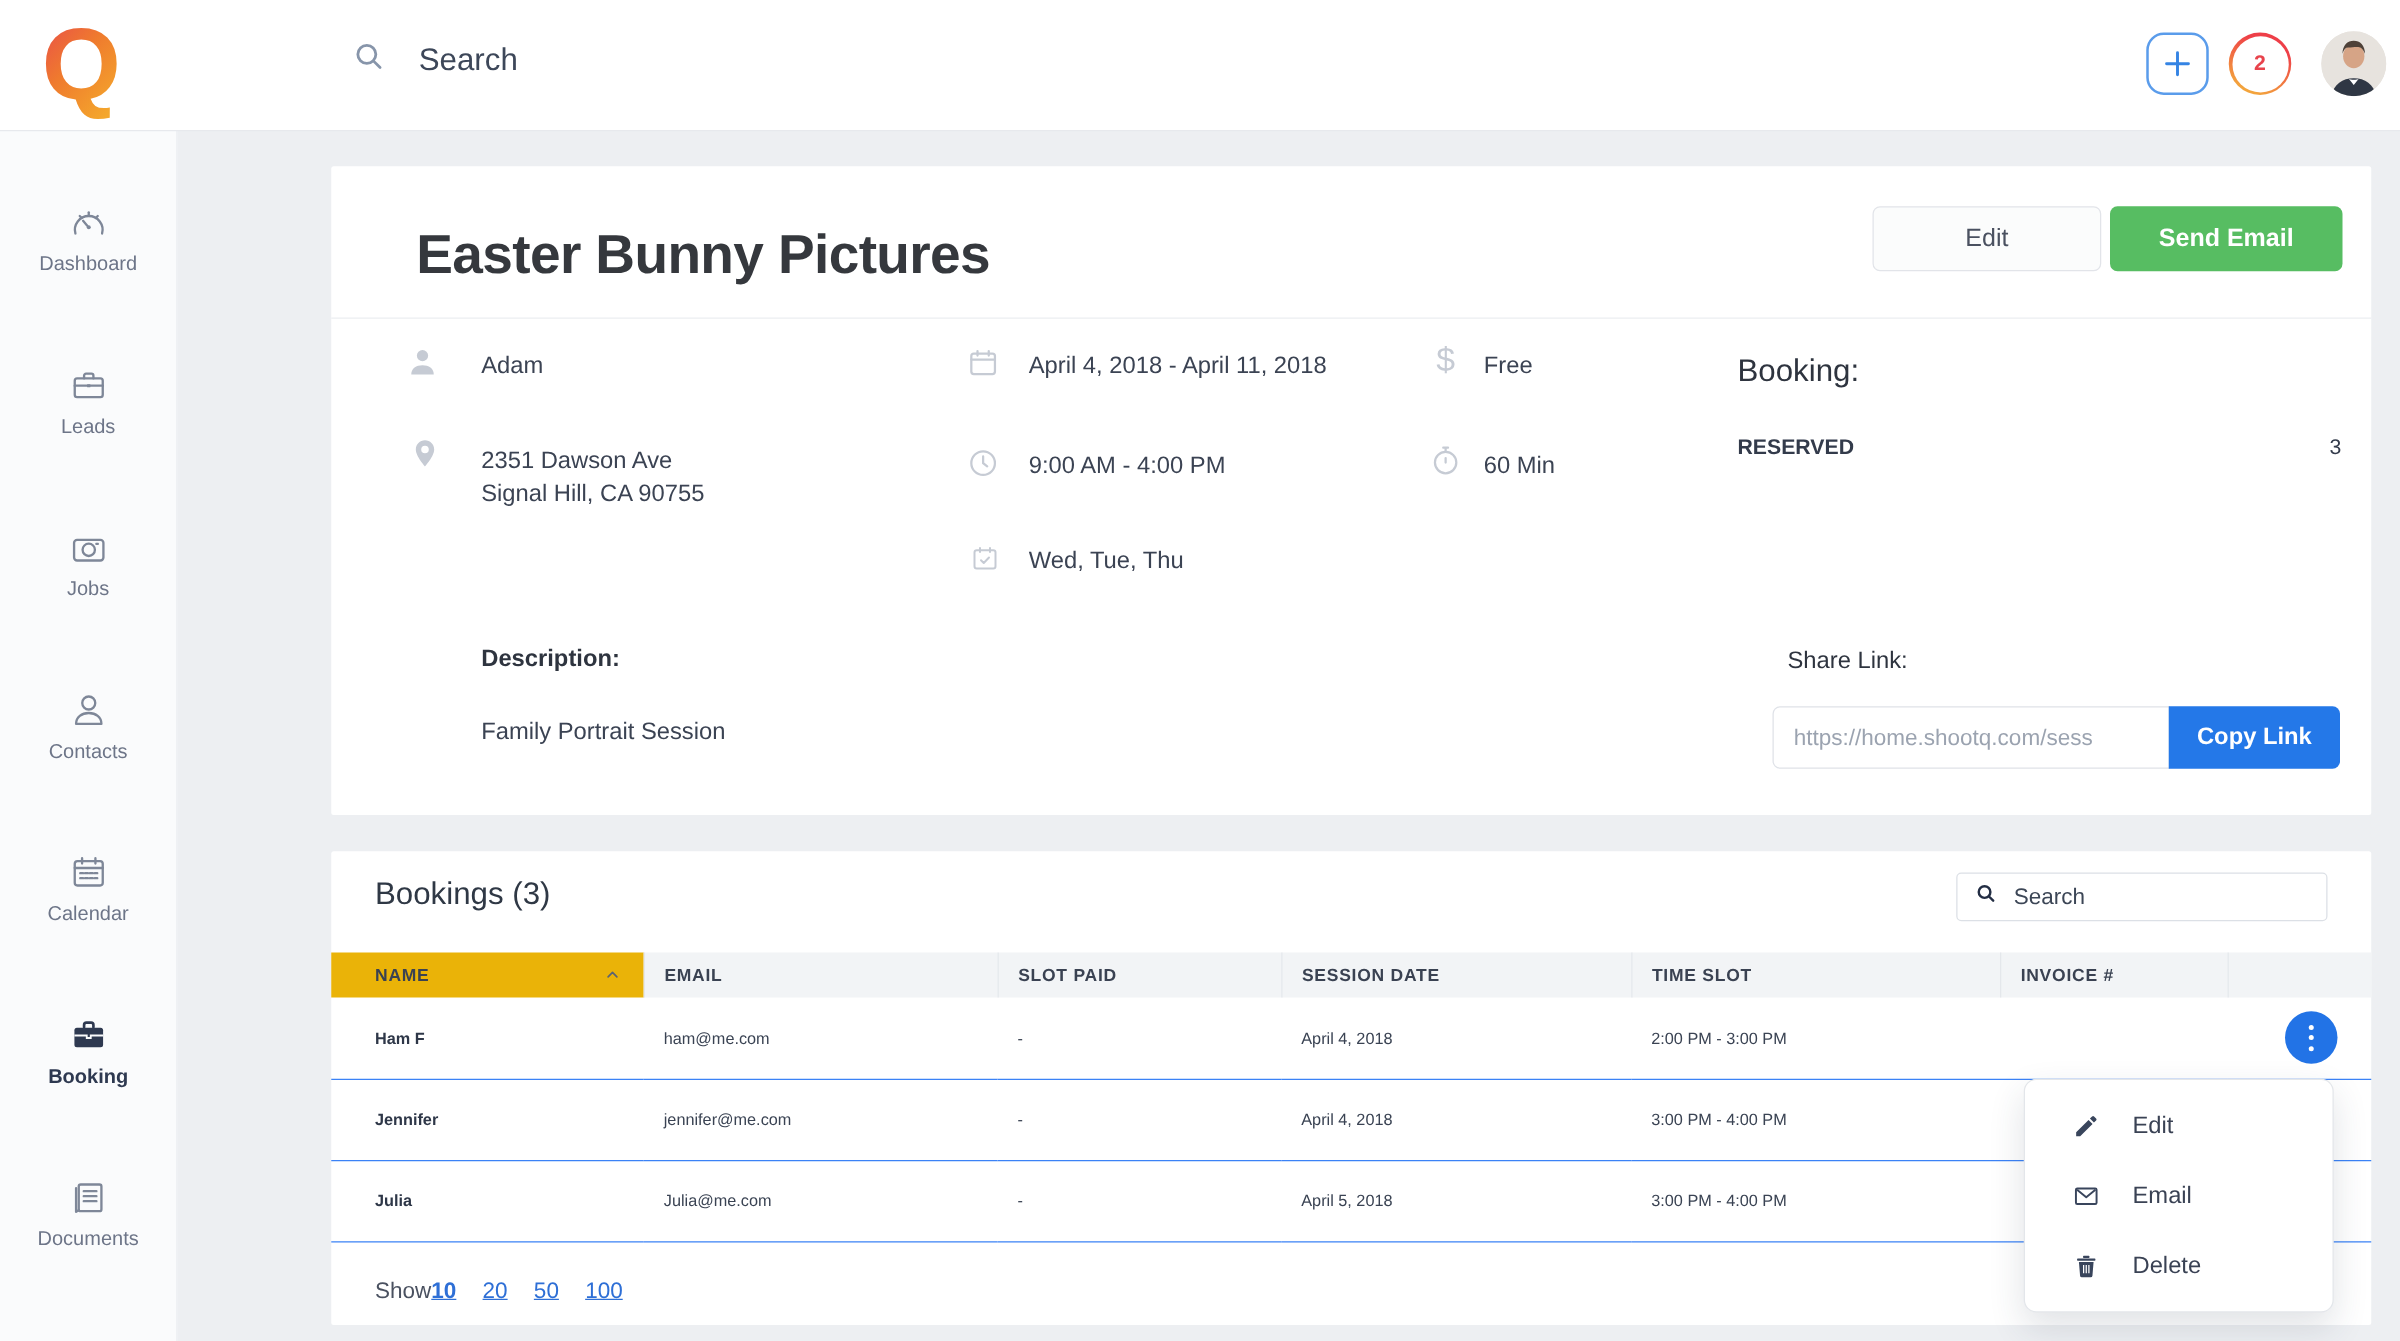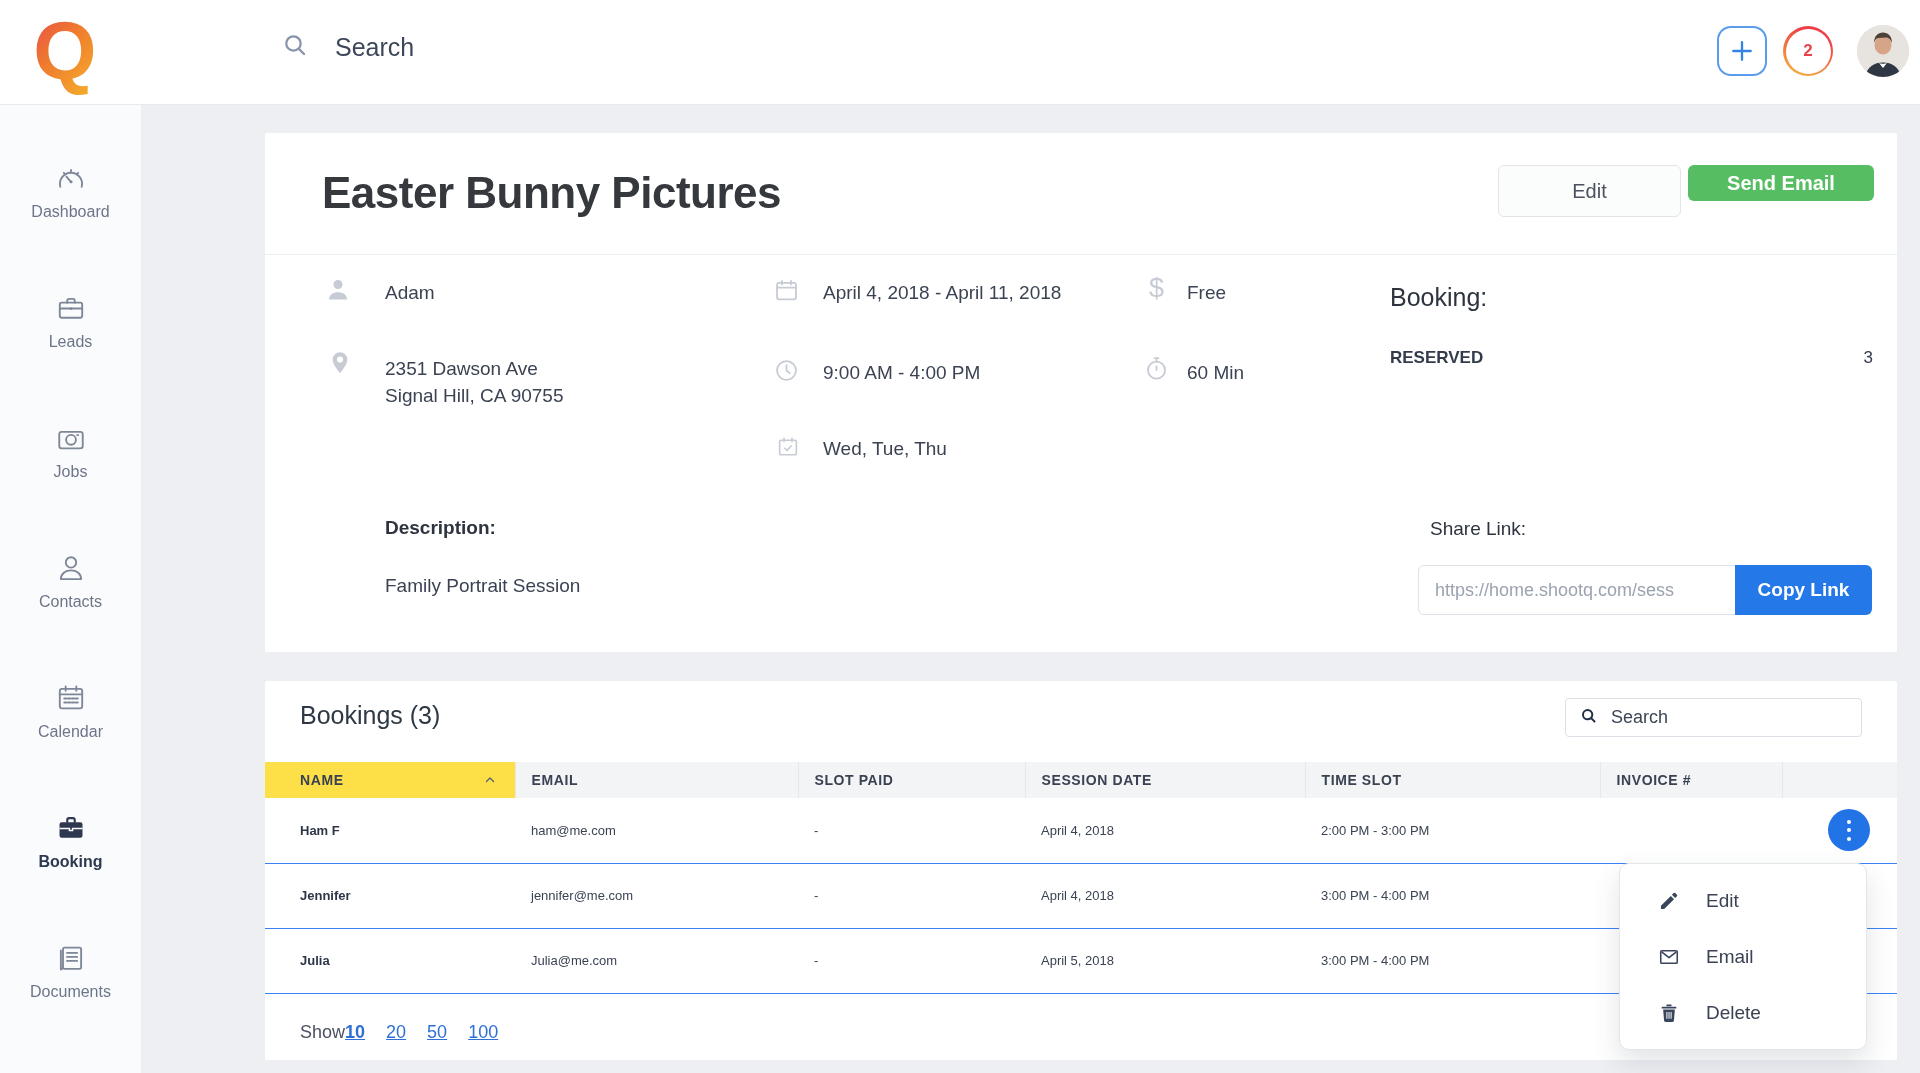--- a/index.html
+++ b/index.html
@@ -26,21 +26,21 @@
   .nav-item.active { color:#2e3950; }
   .nav-item.active .nav-label { color:#2e3950; font-weight:700; }
   
   .card { position:absolute; background:#fff; border-radius:2px; }
   .job-card { left:265px; top:133px; width:1632px; height:519px; }
   .bookings-card { left:265px; top:681px; width:1632px; height:379px; }
   .job-card > *, .bookings-card > * { position:absolute; }
   .job-title { left:52px; top:30px; font-size:44px; font-weight:800; letter-spacing:-0.5px; color:#35383d; }
   .btn { display:flex; align-items:center; justify-content:center; cursor:pointer; font-family:inherit; }
   .btn-edit { left:1233px; top:32px; width:183px; height:52px; border:1px solid #e2e4e9; border-radius:6px; background:#fbfcfc; font-size:20px; color:#4a5160; }
-  .btn-send { left:1423px; top:32px; width:186px; height:36px; border:none; border-radius:6px; background:#57bd62; font-size:20px; font-weight:700; color:#fff; }
+  .btn-send { left:1423px; top:32px; width:186px; height:52px; border:none; border-radius:6px; background:#57bd62; font-size:20px; font-weight:700; color:#fff; }
   .job-divider { left:0; right:0; top:121px; border-top:1px solid #eceef1; }
   .d-icon { color:#c6cbd4; }
   .detail-text { font-size:19px; line-height:27px; color:#3b4353; }
   .ic-person { left:58px; top:142px; }   .txt-client { left:120px; top:146px; }
   .ic-pin { left:61px; top:216px; }      .txt-address { left:120px; top:222px; }
   .ic-cal { left:508px; top:144px; }     .txt-dates { left:558px; top:146px; width:255px; }
   .ic-clock { left:508px; top:224px; }   .txt-time { left:558px; top:226px; }
   .ic-calcheck { left:511px; top:302px; }.txt-days { left:558px; top:302px; }
   .ic-dollar { left:884px; top:140px; font-size:27px; color:#c6cbd4; } .txt-price { left:922px; top:146px; }
   .ic-stopwatch { left:878px; top:222px; } .txt-duration { left:922px; top:226px; }
@@ -53,21 +53,21 @@
   .share-box { left:1153px; top:432px; display:flex; }
   .share-input { width:318px; height:50px; border:1px solid #dfe2e8; border-radius:6px 0 0 6px; padding:0 16px; font-size:18px; color:#9ba3b0; background:#fff; outline:none; font-family:inherit; }
   .btn-copy { width:137px; height:50px; margin-left:-1px; border:none; border-radius:0 6px 6px 0; background:#2478e8; color:#fff; font-size:19px; font-weight:700; }
   
   .bookings-title { left:35px; top:20px; font-size:25px; color:#2f3845; }
   .table-search { left:1300px; top:17px; width:297px; height:39px; border:1px solid #dce0e6; border-radius:4px; background:#fff; display:flex; align-items:center; gap:11px; padding:0 14px; }
   .table-search input { border:none; outline:none; font-family:inherit; font-size:18px; color:#3c4656; width:100%; background:transparent; }
   .table-search input::placeholder { color:#3c4656; opacity:1; }
   table.bookings { top:81px; left:0; width:1632px; border-collapse:collapse; table-layout:fixed; }
   th { height:36px; background:#f2f4f6; font-size:14px; font-weight:700; letter-spacing:.6px; color:#3a4252; text-align:left; padding:0 0 0 16px; border-left:1px solid #e4e7eb; }
-  th:first-child { border-left:none; background:#fde047; padding-left:35px;margin-top:40px; }
+  th:first-child { border-left:none; background:#eab308; padding-left:35px;margin-top:40px; }
   .th-flex { display:flex; align-items:center; justify-content:space-between; padding-right:18px; }
   td { height:65px; border-bottom:1px solid #3b82f6; padding:0 0 0 16px; font-size:13px; color:#3a4353; }
   td.cell-name { font-weight:700; color:#2e3748; padding-left:35px; }
   td.cell-actions { padding:0; }
   .kebab { width:42px; height:42px; border-radius:50%; border:none; background:#2273e6; display:flex; flex-direction:column; align-items:center; justify-content:center; gap:4.5px; margin-left:auto; margin-right:27px; cursor:pointer; }
   .kebab .dot { width:4px; height:4px; border-radius:50%; background:#fff; }
   .pagination { left:35px; top:341px; display:flex; align-items:center; font-size:18px; color:#4a5160; }
   .page-label { }
   .page-link { color:#2e6fd6; text-decoration:underline; margin-right:21px; cursor:pointer; }
   .page-link.active { font-weight:700; }
@@ -180,21 +180,21 @@
       <svg class="nav-icon" width="32" height="32" viewBox="0 0 24 24" fill="none" stroke="currentColor" stroke-width="1.4" stroke-linecap="round" stroke-linejoin="round">
         <rect x="6" y="4.2" width="13.6" height="16" rx="1.2"></rect>
         <path d="M9 8.2h7.6M9 11.2h7.6M9 14.2h7.6"></path>
         <path d="M4.4 6.4v14.2l1.6-1"></path>
       </svg>
       <span class="nav-label">Documents</span>
     </div>
   </nav>
 
   <section class="card job-card">
-    <h1 class="job-title" style="margin:5px;">Easter Bunny Pictures</h1>
+    <h1 class="job-title" style="margin:16px;">Easter Bunny Pictures</h1>
     <button class="btn btn-edit">Edit</button>
     <button class="btn btn-send">Send Email</button>
     <div class="job-divider"></div>
 
     <span class="d-icon ic-person">
       <svg width="30" height="30" viewBox="0 0 24 24" fill="currentColor">
         <circle cx="12" cy="7.6" r="3.6"></circle>
           <path d="M4.8 19.6c0-3.9 3.2-5.9 7.2-5.9s7.2 2 7.2 5.9z"></path>
       </svg>
     </span>

